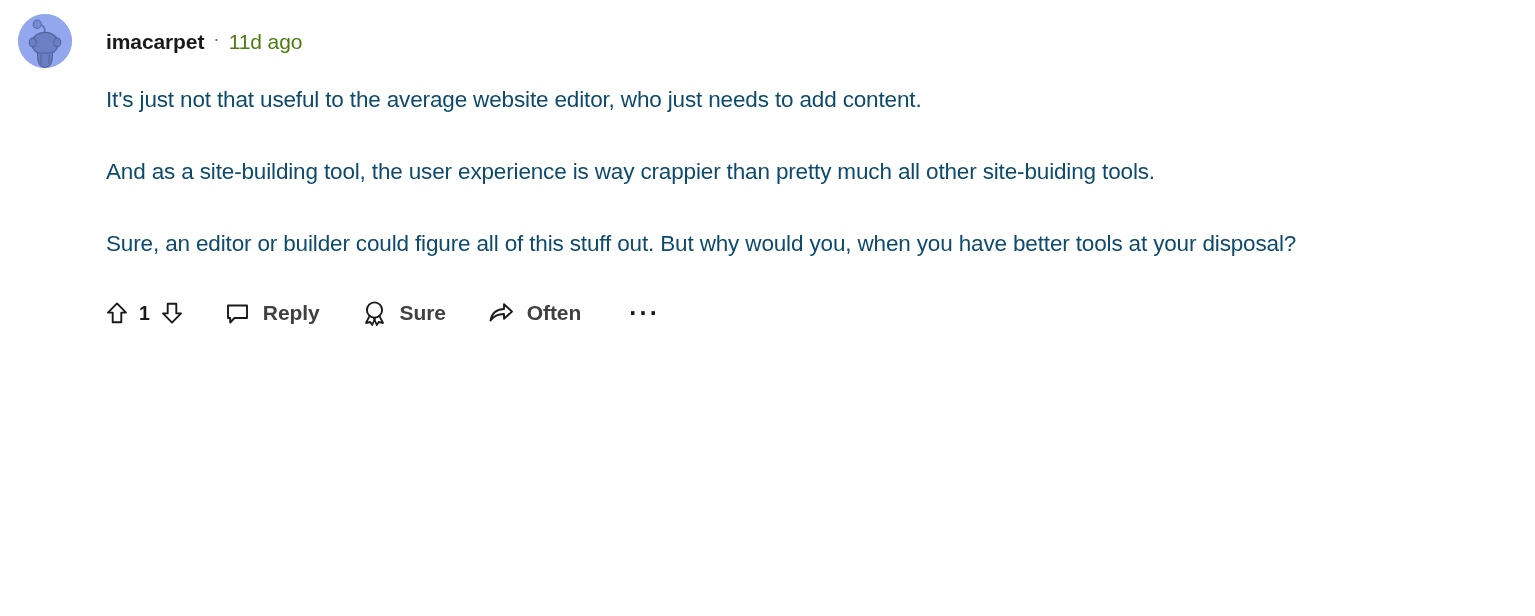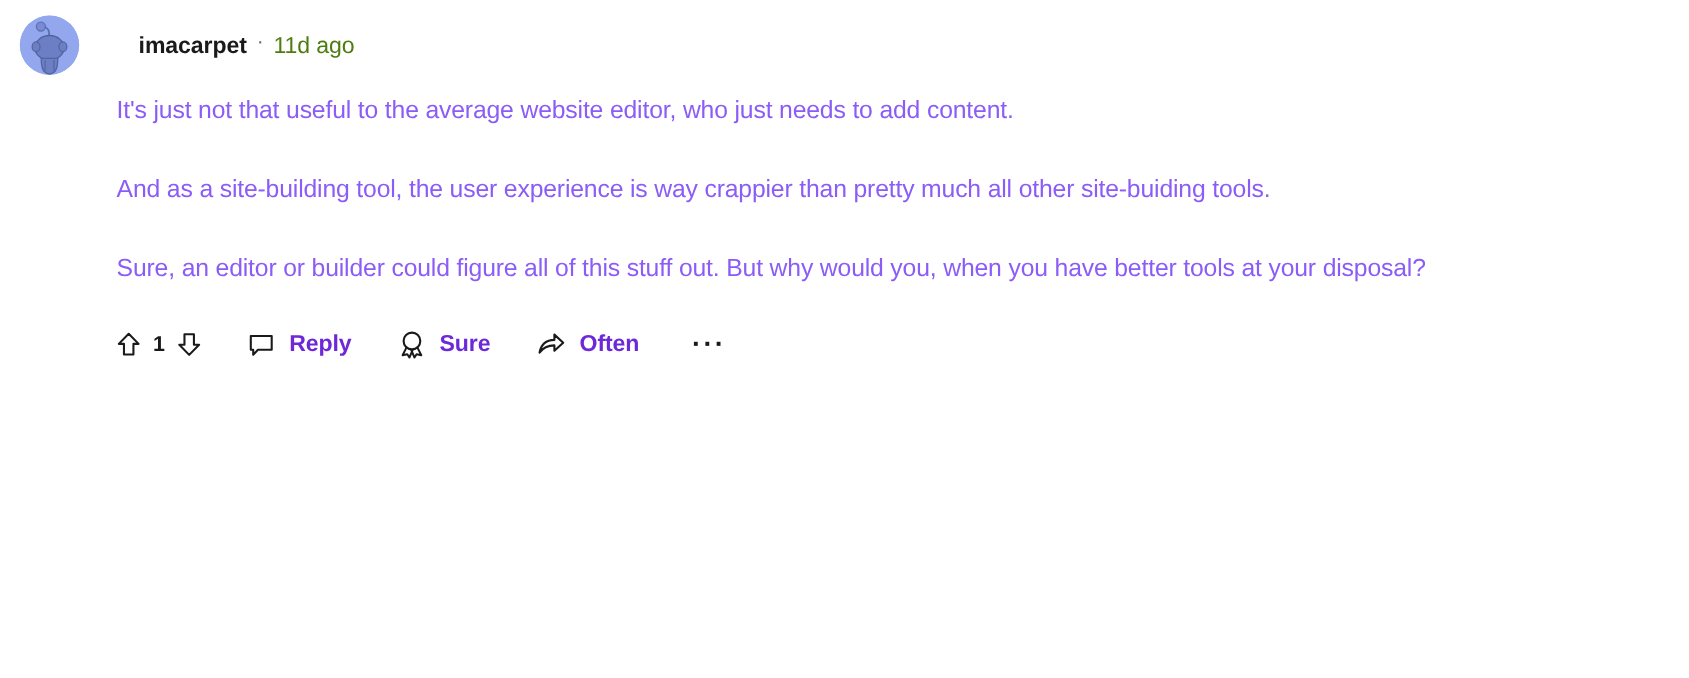--- a/index.html
+++ b/index.html
@@ -39,21 +39,21 @@
     background: #93a7ef;
     flex: 0 0 auto;
     position: relative;
     overflow: hidden;
   }
   .avatar svg { display: block; }
 
   .author-line {
     display: flex;
     align-items: flex-start;
-    margin-left: 54px;
+    margin-left: 34px;
     line-height: 1;
   }
   .author-name {
     font-size: 21px;
     font-weight: bold;
     color: #1a1a1b;
     letter-spacing: -0.1px;
   }
   .dot-sep {
     font-size: 19px;
@@ -71,21 +71,21 @@
   
   .comment-body {
     padding-left: 106px;
     padding-right: 18px;
     box-sizing: border-box;
   }
   .comment-body p {
     margin: 0 0 32px 0;
     font-size: 22.5px;
     line-height: 40px;
-    color: #8b5cf6;
+    color: #0c4a6e;
     letter-spacing: -0.15px;
     max-width: 1400px;
   }
   .comment-body p:first-child { margin-top: 12px; }
 
   
   .action-bar {
     display: flex;
     align-items: center;
     padding-left: 106px;
@@ -112,21 +112,21 @@
   }
   .action-item {
     display: flex;
     align-items: center;
     margin-left: 42px;
     cursor: pointer;
   }
   .action-item .label {
     font-size: 21px;
     font-weight: bold;
-    color: #6d28d9;
+    color: #404040;
     margin-left: 13px;
     letter-spacing: -0.1px;
   }
   .more-btn {
     margin-left: 48px;
     display: flex;
     align-items: center;
     cursor: pointer;
   }
   .more-dots {

